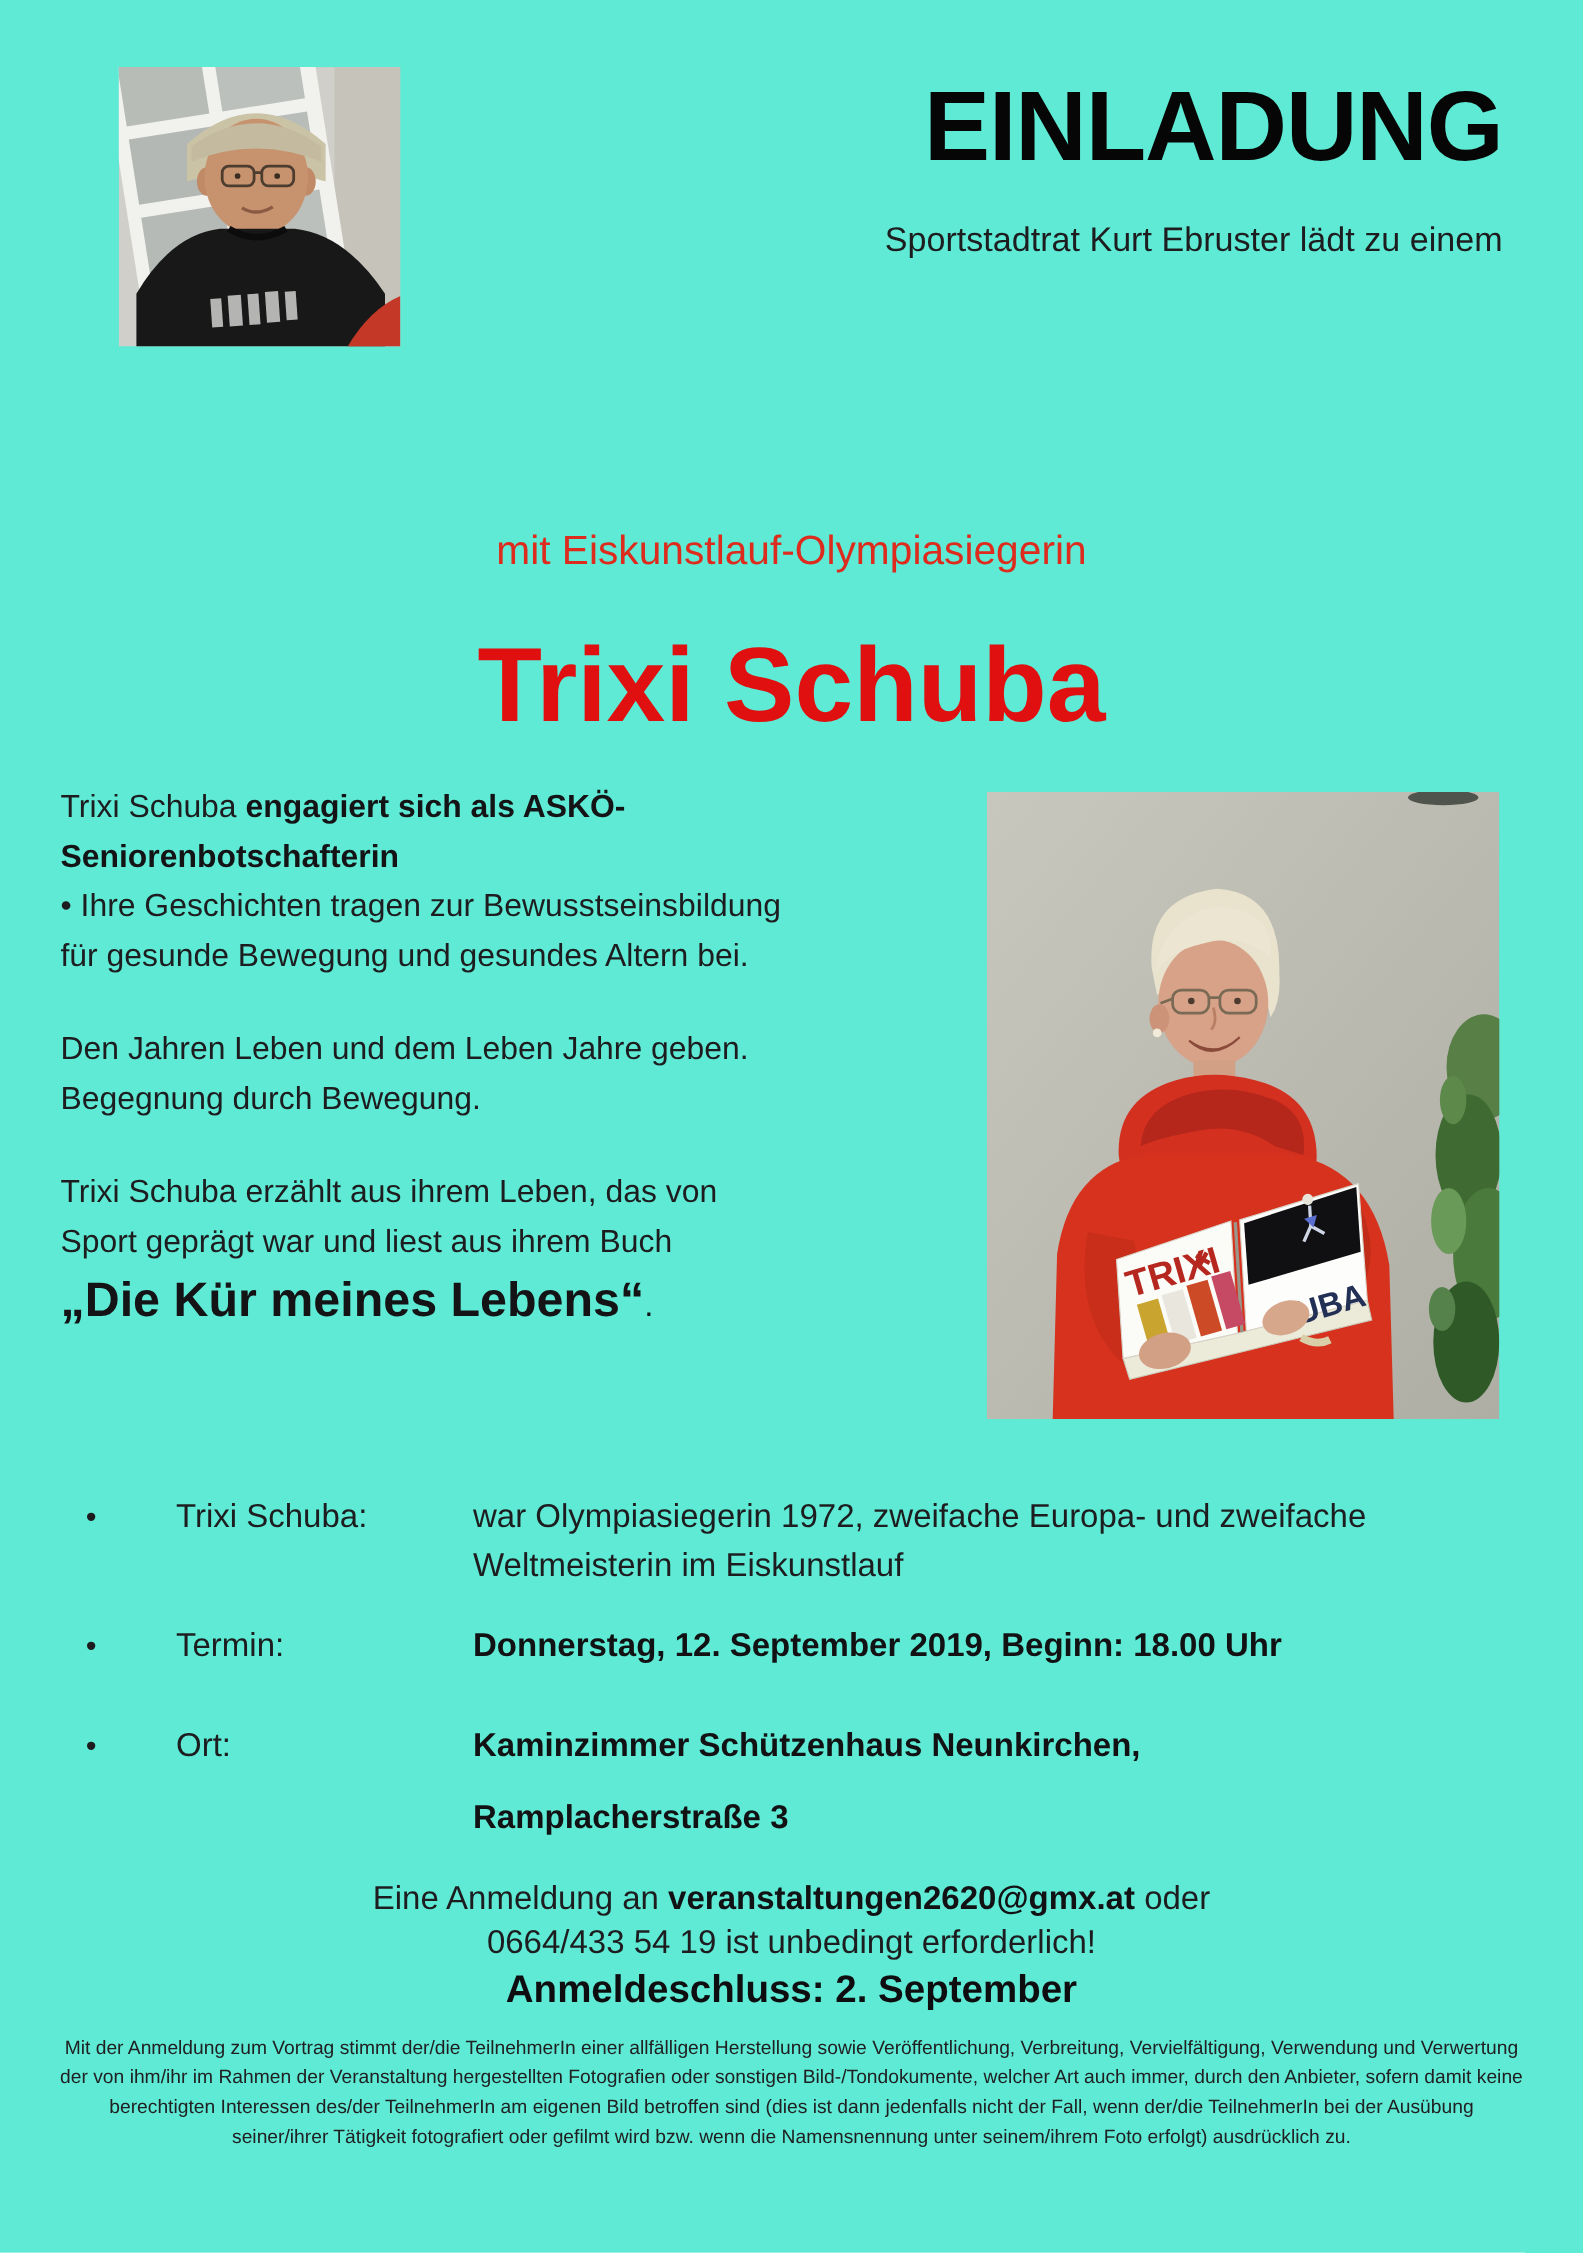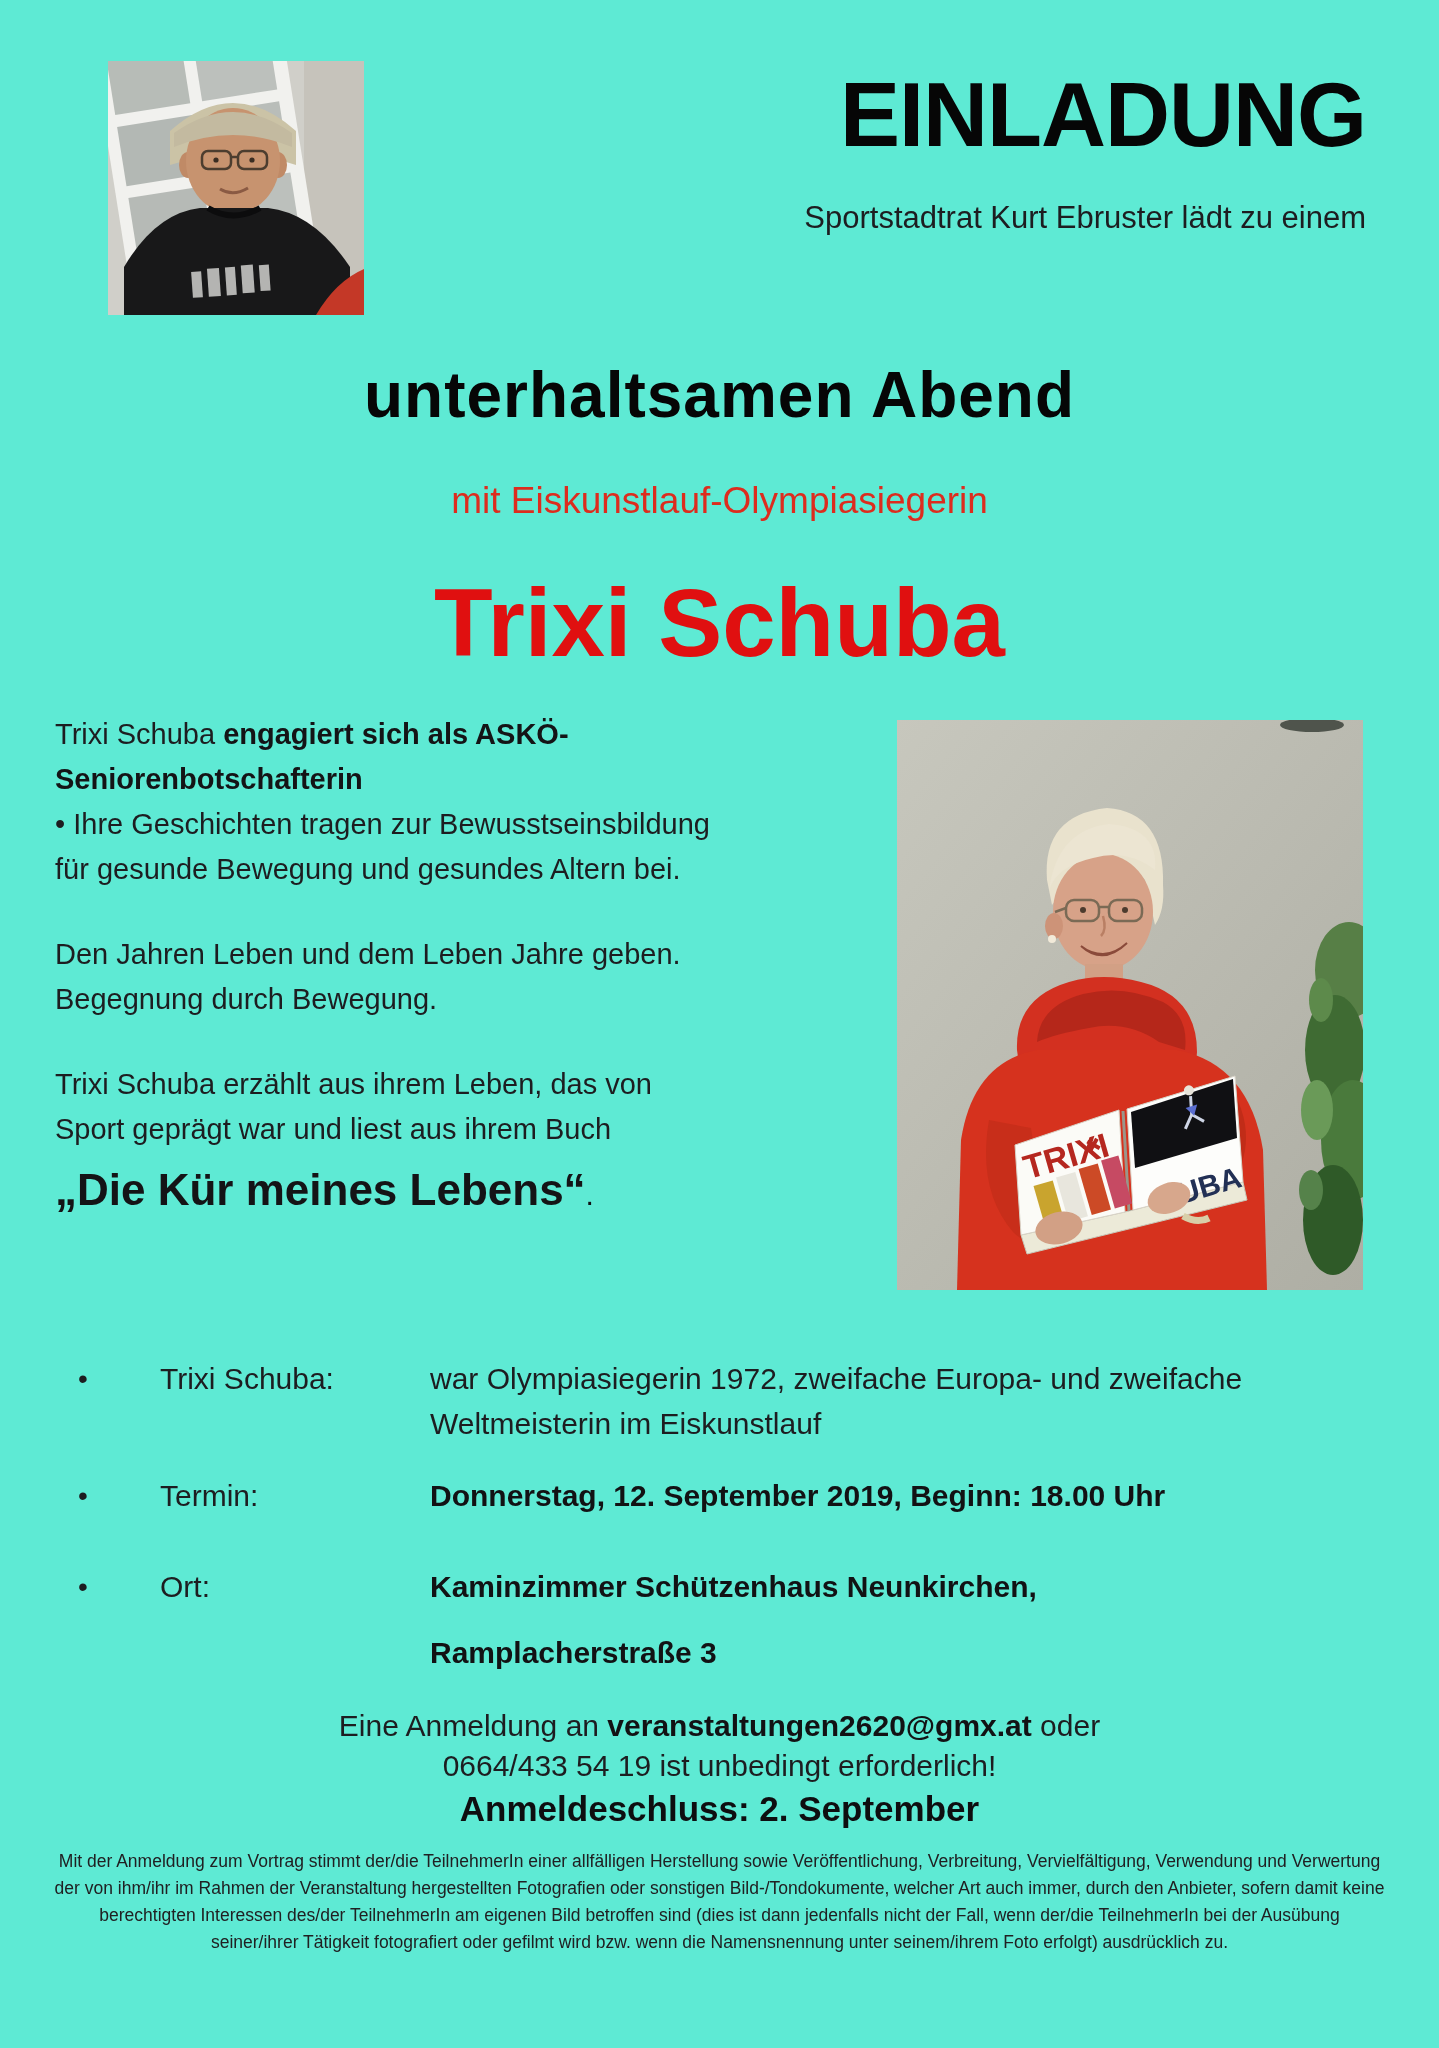--- a/index.html
+++ b/index.html
@@ -24,21 +24,21 @@
   }
   .guest{
     position:absolute;left:0;top:568px;width:100%;text-align:center;
     font-size:96px;font-weight:bold;color:var(--title-red,#e01010);
   }
   
   .about{position:absolute;left:55px;top:712px;width:800px;font-size:29px;line-height:45px;}
   .about .gap1{margin-top:25px;}
   .about .gap2{margin-top:40px;}
   .about b{font-weight:bold;color:#141416;}
-  .book-line{font-size:44px;font-weight:bold;line-height:75px;color:#101014;}
+  .book-line{font-size:44px;font-weight:bold;line-height:60px;color:#101014;}
   .book-line .period{font-weight:normal;font-size:30px;}
   
   .guest-photo{position:absolute;left:897px;top:720px;width:466px;height:570px;}
   
   .dabs{position:absolute;font-size:30px;line-height:45px;white-space:nowrap;}
   .dot{font-size:28px;}
   .dvalue-bold{font-weight:bold;color:#121214;}
   
   .registration{position:absolute;left:0;top:1706px;width:100%;text-align:center;}
   .registration .r1,.registration .r2{font-size:30px;line-height:40px;}
@@ -93,21 +93,20 @@
       </g>
       <path d="M208,254 L256,254 L256,208 Q228,220 208,254 Z" fill="#c43827"></path>
     </g>
   </svg>
 
   <div class="masthead">
     <div class="title">EINLADUNG</div>
     <div class="subtitle">Sportstadtrat Kurt Ebruster lädt zu einem</div>
   </div>
 
-  <div class="evening">unterhaltsamen Abend</div>
   <div class="with-line">mit Eiskunstlauf-Olympiasiegerin</div>
   <div class="guest">Trixi Schuba</div>
 
   <div class="about">
     <div><span>Trixi Schuba </span><b>engagiert sich als ASKÖ-</b></div>
     <div><b>Seniorenbotschafterin</b></div>
     <div>• Ihre Geschichten tragen zur Bewusstseinsbildung</div>
     <div>für gesunde Bewegung und gesundes Altern bei.</div>
     <div class="gap2">Den Jahren Leben und dem Leben Jahre geben.</div>
     <div>Begegnung durch Bewegung.</div>

